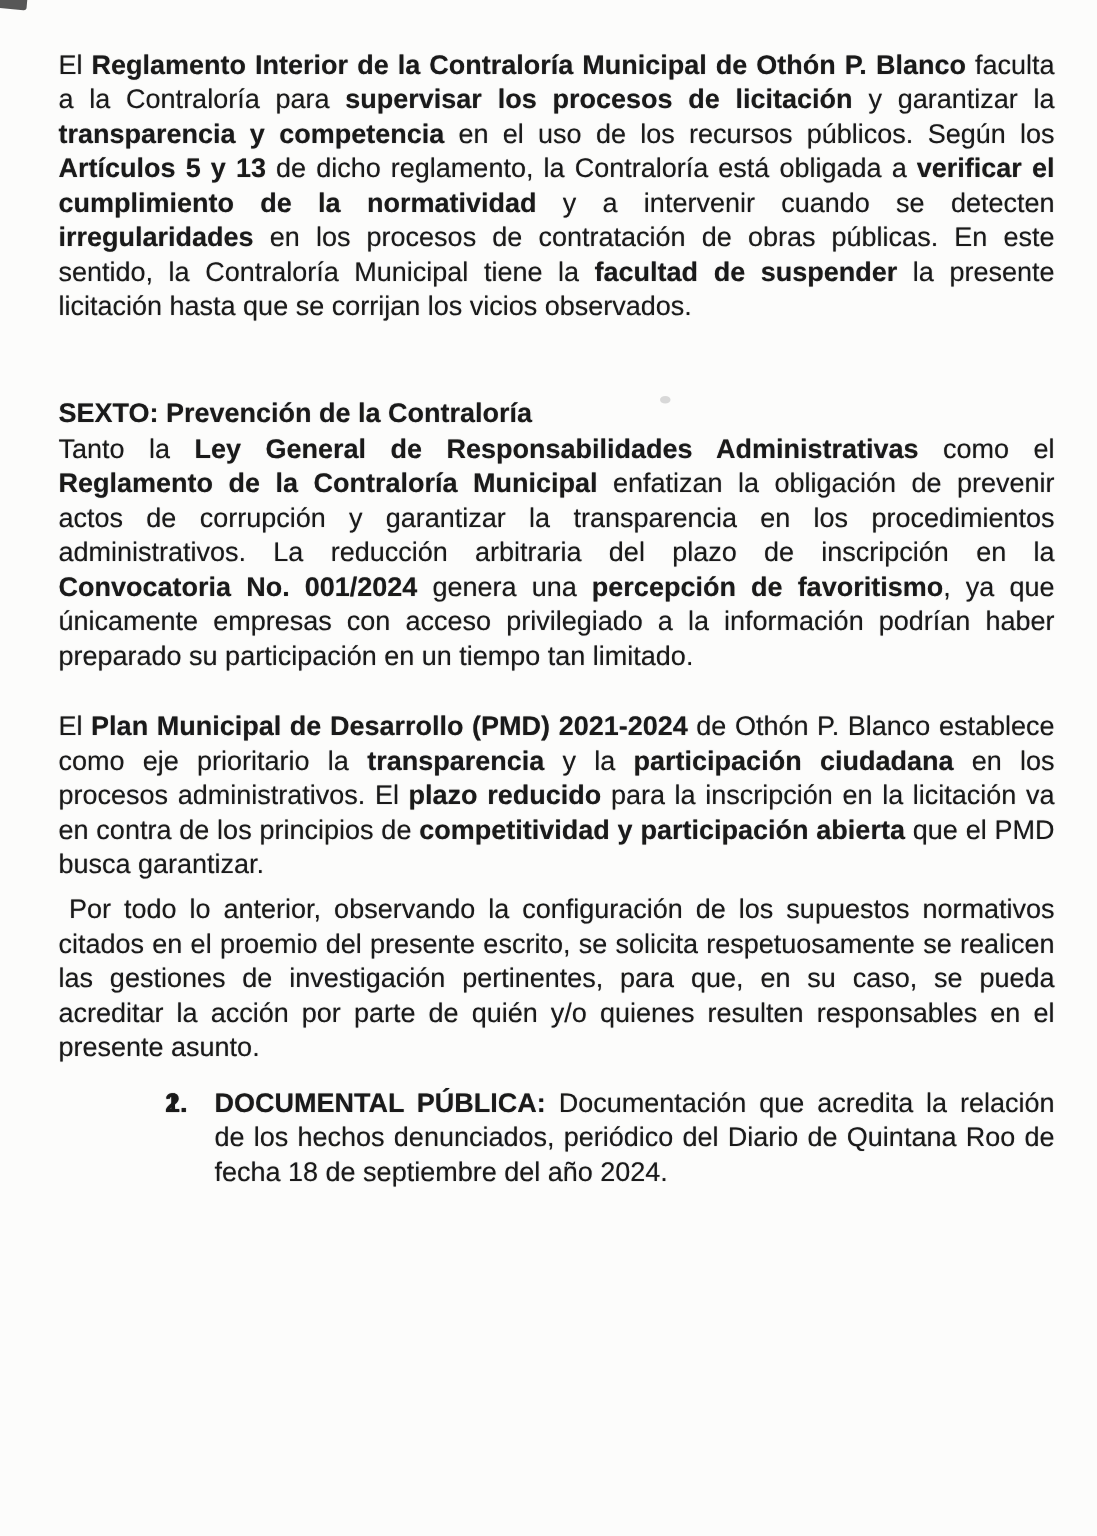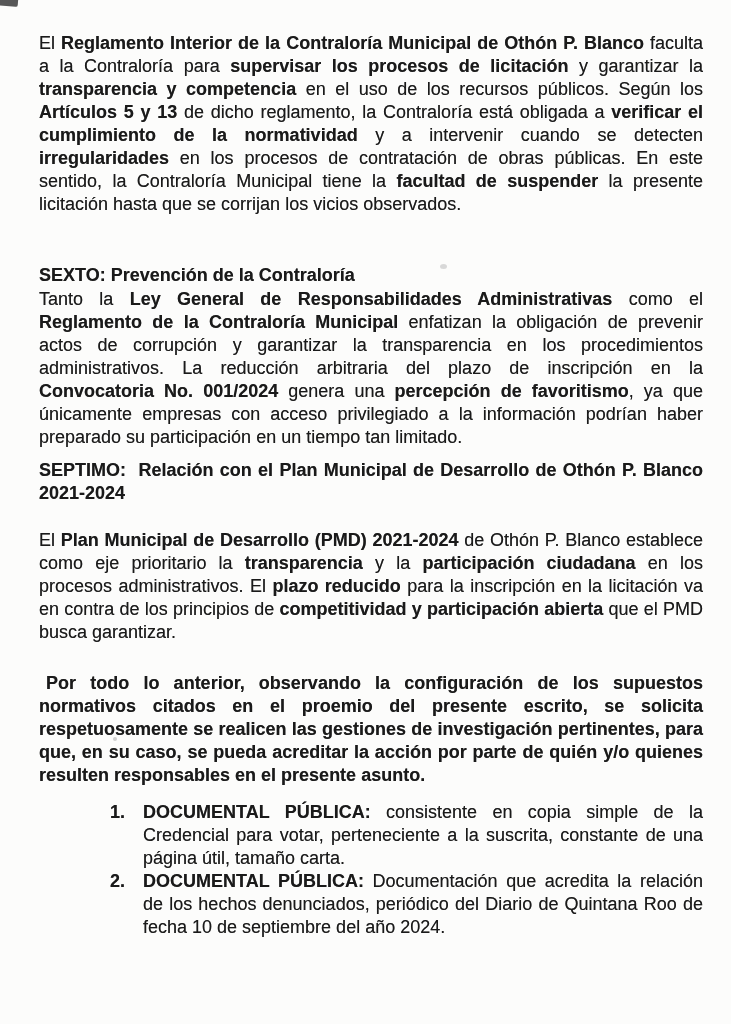--- a/index.html
+++ b/index.html
@@ -26,21 +26,21 @@
     margin: 0;
     text-align: justify;
   }
   .heading { font-weight: bold; }
   .bold { font-weight: bold; }
 
   .h-sexto     { margin-top: 48px; }
   .p-prevencion{ margin-top: 1px; }
   .h-septimo   { margin-top: 10px; }
   .p-pmd       { margin-top: 24px;  }
-  .p-peticion  { margin-top: 28px; text-indent: 7px; font-weight: bold; }
+  .p-peticion  { margin-top: 7px; text-indent: 7px; }
   .p-pruebas   { margin-top: 9px;  }
 
   .evidence-list {
     margin: 14px 0 0 0;
     padding: 0;
     list-style: none;
   }
   .evidence-item {
     position: relative;
     padding-left: 104px;
@@ -94,31 +94,29 @@
   <div class="corner-mark"></div>
   <div class="speck-1"></div>
   <div class="speck-2"></div>
 
   <p class="para p-contraloria"><span>El </span><span class="bold">Reglamento Interior de la Contraloría Municipal de Othón P. Blanco</span><span> faculta a la Contraloría para </span><span class="bold">supervisar los procesos de licitación</span><span> y garantizar la </span><span class="bold">transparencia y competencia</span><span> en el uso de los recursos públicos. Según los </span><span class="bold">Artículos 5 y 13</span><span> de dicho reglamento, la Contraloría está obligada a </span><span class="bold">verificar el cumplimiento de la normatividad</span><span> y a intervenir cuando se detecten </span><span class="bold">irregularidades</span><span> en los procesos de contratación de obras públicas. En este sentido, la Contraloría Municipal tiene la </span><span class="bold">facultad de suspender</span><span> la presente licitación hasta que se corrijan los vicios observados.</span></p>
 
   <p class="heading h-sexto"><span class="bold">SEXTO: Prevención de la Contraloría</span></p>
 
   <p class="para p-prevencion"><span>Tanto la </span><span class="bold">Ley General de Responsabilidades Administrativas</span><span> como el </span><span class="bold">Reglamento de la Contraloría Municipal</span><span> enfatizan la obligación de prevenir actos de corrupción y garantizar la transparencia en los procedimientos administrativos. La reducción arbitraria del plazo de inscripción en la </span><span class="bold">Convocatoria No. 001/2024</span><span> genera una </span><span class="bold">percepción de favoritismo</span><span>, ya que únicamente empresas con acceso privilegiado a la información podrían haber preparado su participación en un tiempo tan limitado.</span></p>
 
-  <p class="heading h-septimo"><span class="bold">SEPTIMO:&nbsp; Relación con el Plan Municipal de Desarrollo de Othón P. Blanco 2021-2024</span></p>
 
   <p class="para p-pmd"><span>El </span><span class="bold">Plan Municipal de Desarrollo (PMD) 2021-2024</span><span> de Othón P. Blanco establece como eje prioritario la </span><span class="bold">transparencia</span><span> y la </span><span class="bold">participación ciudadana</span><span> en los procesos administrativos. El </span><span class="bold">plazo reducido</span><span> para la inscripción en la licitación va en contra de los principios de </span><span class="bold">competitividad y participación abierta</span><span> que el PMD busca garantizar.</span></p>
 
   <p class="para p-peticion"><span>Por todo lo anterior, observando la configuración de los supuestos normativos citados en el proemio del presente escrito, se solicita respetuosamente se realicen las gestiones de investigación pertinentes, para que, en su caso, se pueda acreditar la acción por parte de quién y/o quienes resulten responsables en el presente asunto.</span></p>
 
 
   <ol class="evidence-list">
     <li class="evidence-item">
       <span class="evidence-num">1.</span>
-      <span class="evidence-text"><span class="bold">DOCUMENTAL PÚBLICA:</span><span> consistente en copia simple de la Credencial para votar, perteneciente a la suscrita, constante de una página útil, tamaño carta.</span></span>
     </li>
     <li class="evidence-item">
       <span class="evidence-num">2.</span>
-      <span class="evidence-text"><span class="bold">DOCUMENTAL PÚBLICA:</span><span> Documentación que acredita la relación de los hechos denunciados, periódico del Diario de Quintana Roo de fecha 10 de septiembre del año 2024.</span></span>
+      <span class="evidence-text"><span class="bold">DOCUMENTAL PÚBLICA:</span><span> Documentación que acredita la relación de los hechos denunciados, periódico del Diario de Quintana Roo de fecha 18 de septiembre del año 2024.</span></span>
     </li>
   </ol>
 
 </div>
 
 </body></html>

